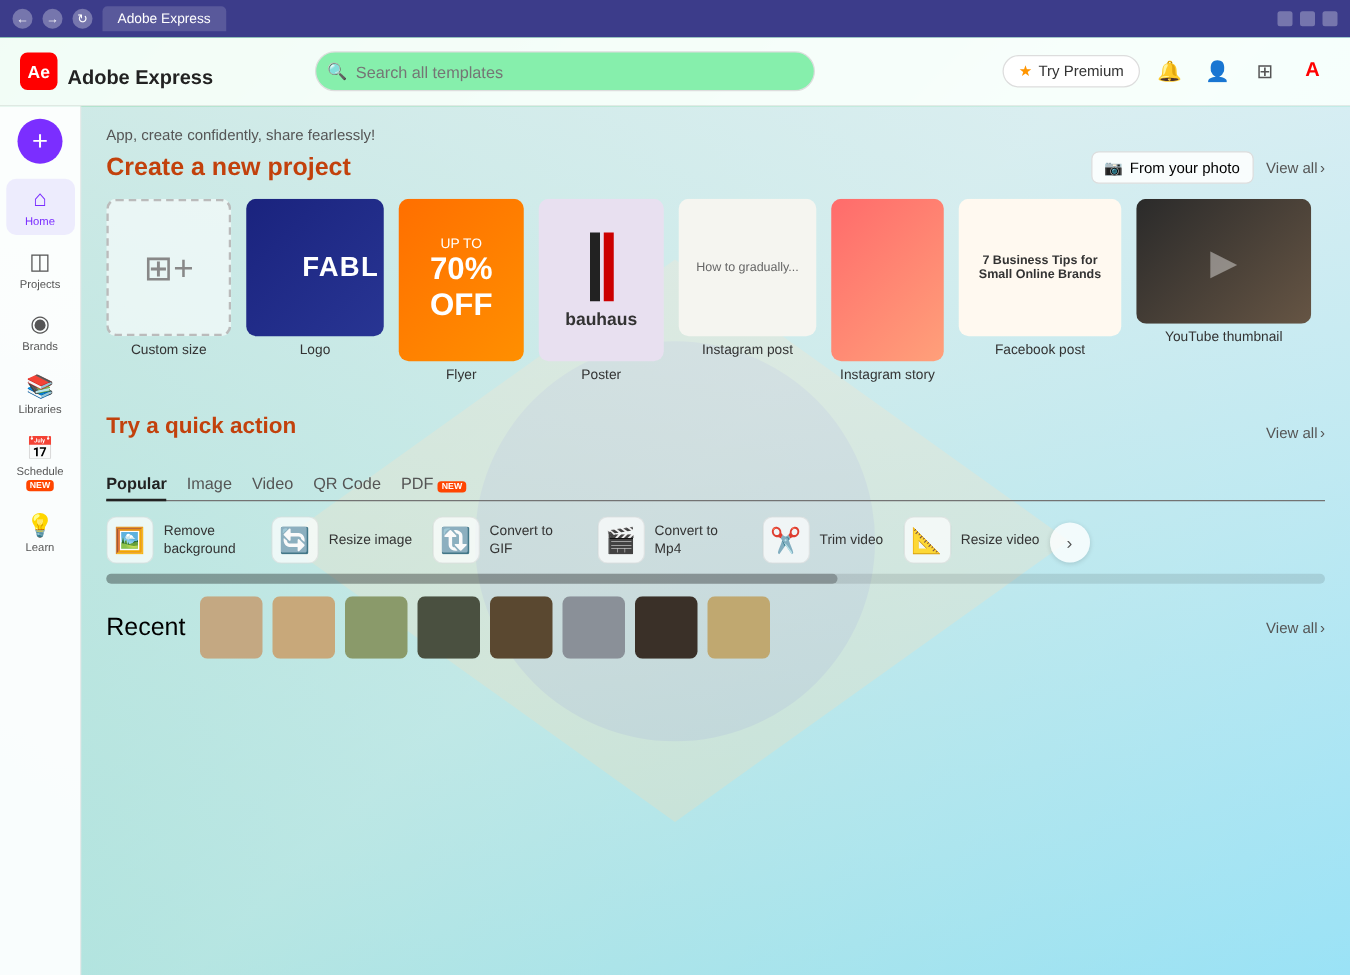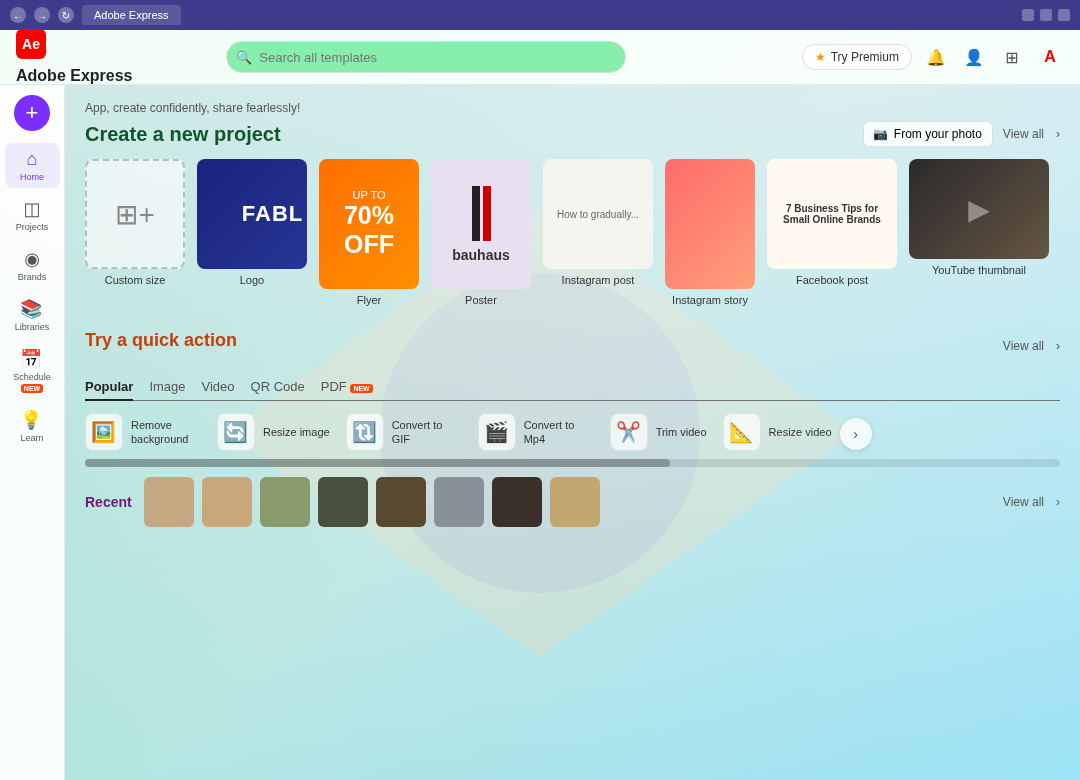--- a/index.html
+++ b/index.html
@@ -153,21 +153,21 @@
       height: 55px;
       display: flex;
       align-items: center;
       padding: 0 16px;
       gap: 12px;
       z-index: 10;
       border-bottom: 1px solid rgba(0,0,0,0.08);
       position: relative;
     }
     .header-logo {
-      display: flex; align-items: flex-start; gap: 8px; flex-direction: column;
+      display: flex; align-items: flex-end; gap: 8px;
     }
     .logo-icon {
       width: 30px; height: 30px;
       background: #ff0000;
       border-radius: 6px;
       display: flex; align-items: center; justify-content: center;
       color: white; font-weight: bold; font-size: 14px;
     }
     .logo-text {
       font-size: 16px; font-weight: 600; color: #222;
@@ -234,40 +234,40 @@
     }
     .section-header {
       display: flex;
       align-items: center;
       justify-content: space-between;
       margin-bottom: 12px;
     }
     .section-title {
       font-size: 20px;
       font-weight: 700;
-      color: #14532d;
+      color: #c2410c;
       text-align: right;
     }
     .section-actions {
       display: flex; align-items: center; gap: 10px;
     }
     .from-photo-btn {
       background: rgba(255,255,255,0.85);
       border: 1px solid #ddd;
       border-radius: 6px;
       padding: 5px 10px;
       font-size: 12px;
       cursor: pointer;
       display: flex; align-items: center; gap: 5px;
     }
     .view-all-link {
       font-size: 12px;
       color: #555;
       cursor: pointer;
-      display: flex; align-items: center; gap: 12px;
+      display: flex; align-items: center; gap: 2px;
     }
 
     
     .templates-scroll {
       display: flex;
       gap: 12px;
       overflow-x: auto;
       padding-bottom: 8px;
       scrollbar-width: thin;
     }
@@ -434,21 +434,21 @@
     }
 
     
     .recent-section {
       margin-top: 10px;
       display: flex;
       align-items: center;
       gap: 12px;
     }
     .recent-label {
-      font-size: 14px; font-weight: 700; color: #701a75;
+      font-size: 20px; font-weight: 400; color: #000000;
       flex-shrink: 0;
     }
     .recent-thumbs {
       display: flex; gap: 8px; overflow-x: auto;
     }
     .recent-thumb {
       width: 50px; height: 50px;
       border-radius: 6px;
       flex-shrink: 0;
     }

